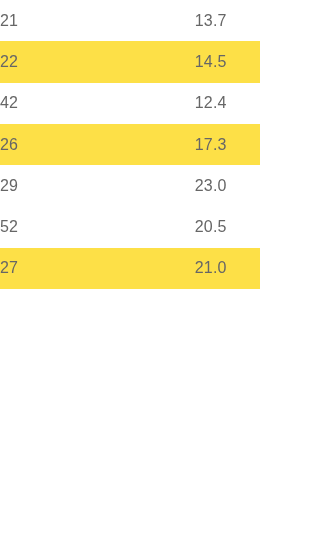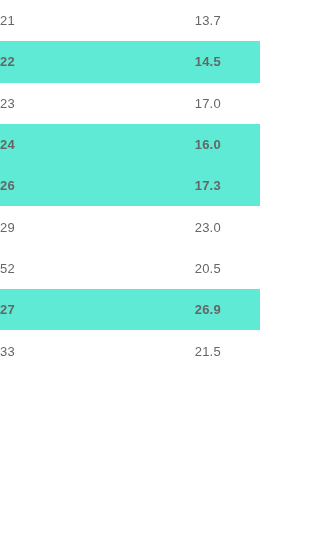--- a/index.html
+++ b/index.html
@@ -17,77 +17,68 @@
     width: 260px;
     border-collapse: collapse;
     table-layout: fixed;
   }
   #data-table tr {
     height: 41.3px;
   }
   #data-table td {
     padding: 0;
     margin: 0;
-    font-size: 13px;
+    font-size: 16px;
     color: #666666;
     letter-spacing: 0.2px;
     vertical-align: middle;
     white-space: nowrap;
   }
   td.col-key {
     width: 176px;
     padding-left: 25px;
   }
   td.col-val {
     width: 59px;
     padding-left: 0px;
   }
   tr.row-odd {
     background: #ffffff;
   }
   tr.row-even {
-    background: #5eead4;
-    font-weight: bold;
+    background: #fde047;
   }
 </style>
 </head>
 <body>
 
 <table id="data-table">
   <tbody>
       <tr class="row-odd">
         <td class="col-key">21</td>
         <td class="col-val">13.7</td>
       </tr>
       <tr class="row-even">
         <td class="col-key">22</td>
         <td class="col-val">14.5</td>
       </tr>
       <tr class="row-odd">
-        <td class="col-key">23</td>
-        <td class="col-val">17.0</td>
-      </tr>
-      <tr class="row-even">
-        <td class="col-key">24</td>
-        <td class="col-val">16.0</td>
+        <td class="col-key">42</td>
+        <td class="col-val">12.4</td>
       </tr>
       <tr class="row-even">
         <td class="col-key">26</td>
         <td class="col-val">17.3</td>
       </tr>
       <tr class="row-odd">
         <td class="col-key">29</td>
         <td class="col-val">23.0</td>
       </tr>
       <tr class="row-odd">
         <td class="col-key">52</td>
         <td class="col-val">20.5</td>
       </tr>
       <tr class="row-even">
         <td class="col-key">27</td>
-        <td class="col-val">26.9</td>
-      </tr>
-      <tr class="row-odd">
-        <td class="col-key">33</td>
-        <td class="col-val">21.5</td>
+        <td class="col-val">21.0</td>
       </tr>
     </tbody>
 </table>
 
 </body></html>

